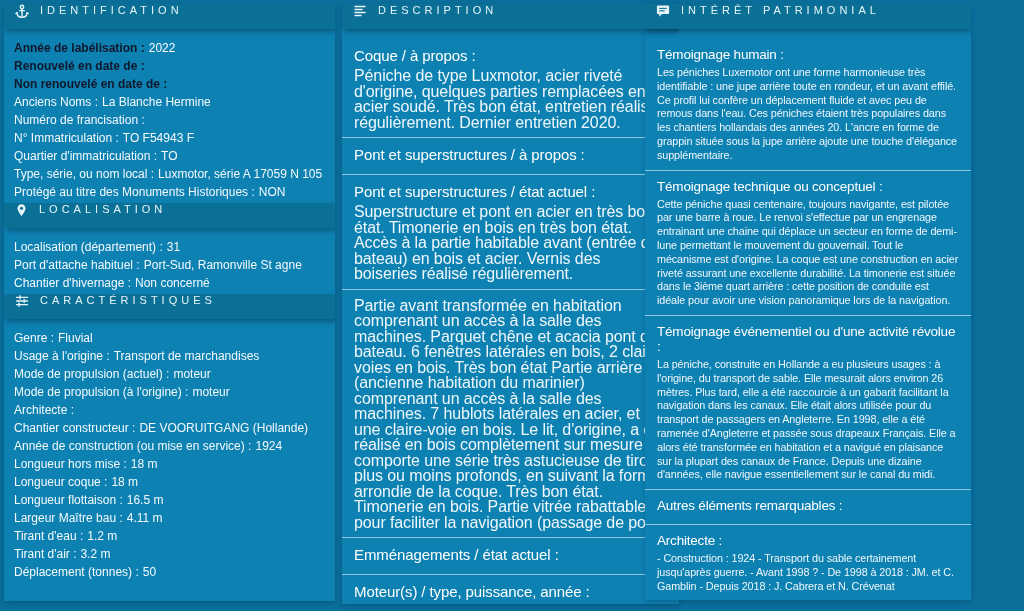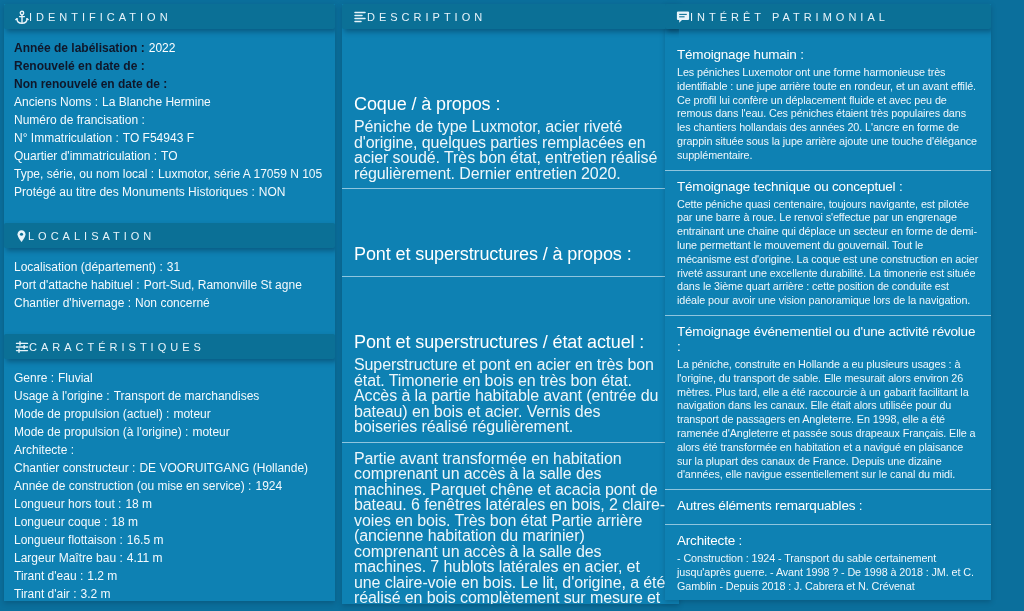--- a/index.html
+++ b/index.html
@@ -13,33 +13,34 @@
     -webkit-font-smoothing:antialiased;
   }
   .panel{
     position:absolute;top:4px;
     background:#0e81b3;
     box-shadow:0 2px 5px rgba(0,30,50,.25);
     overflow:hidden;
   }
   #panel-left{left:4px;width:331px;height:597px;}
   #panel-mid{left:342px;width:337px;height:600px;}
-  #panel-right{left:665px;width:326px;height:596px;}
+  #panel-right{left:645px;width:326px;height:596px;}
 
   .sec-header{
     height:25px;
-    display:flex;align-items:center;
+    display:flex;align-items:flex-start;
+    gap:11px;
     padding:0 11px;
     background:#0b7096;
     border-radius:2px;
     box-shadow:2px 3px 5px rgba(0,25,45,.35);
     margin-bottom:10px;
     position:relative;z-index:2;
   }
-  .rows + .sec-header{margin-top:22px;}
+  .rows + .sec-header{margin-top:2px;}
   .sec-title{
     font-size:11px;
     letter-spacing:4px;
     color:#e8f4fa;
     white-space:nowrap;
   }
   .ico{display:flex;align-items:center;}
   .ico svg{display:block;}
 
   
@@ -59,21 +60,21 @@
   .blocks .block{
     padding:8px 12px 7px;
     border-bottom:1px solid rgba(230,244,250,.6);
   }
   .blocks .block:last-child{border-bottom:none;}
   .block h3{
     margin:0 0 4px 0;
     font-weight:400;
     color:#ffffff;
   }
-  #panel-mid .block h3{font-size:18px;letter-spacing:-0.1px;margin-top:47px;}
+  #panel-mid .block h3{font-size:15px;letter-spacing:-0.1px;}
   #panel-right .block h3{font-size:13.5px;letter-spacing:-0.2px;}
   .block p{
     margin:0;
     color:#eef7fb;
   }
   #panel-mid .block p{font-size:16px;line-height:15.5px;letter-spacing:-0.1px;}
   #panel-right .block p{font-size:10.8px;line-height:13.8px;letter-spacing:-0.1px;}
   .block p:empty{display:none;}
 </style>
 </head>
@@ -177,21 +178,21 @@
       <div class="row">
         <span class="lbl">Architecte :</span>
       </div>
       <div class="row">
         <span class="lbl">Chantier constructeur :</span><span class="val">DE VOORUITGANG (Hollande)</span>
       </div>
       <div class="row">
         <span class="lbl">Année de construction (ou mise en service) :</span><span class="val">1924</span>
       </div>
       <div class="row">
-        <span class="lbl">Longueur hors tout :</span><span class="val">18 m</span>
+        <span class="lbl">Longueur hors mise :</span><span class="val">18 m</span>
       </div>
       <div class="row">
         <span class="lbl">Longueur coque :</span><span class="val">18 m</span>
       </div>
       <div class="row">
         <span class="lbl">Longueur flottaison :</span><span class="val">16.5 m</span>
       </div>
       <div class="row">
         <span class="lbl">Largeur Maître bau :</span><span class="val">4.11 m</span>
       </div>

